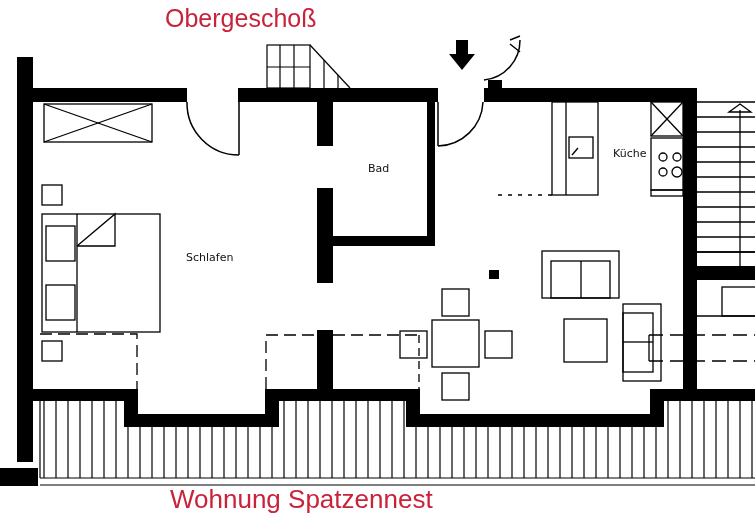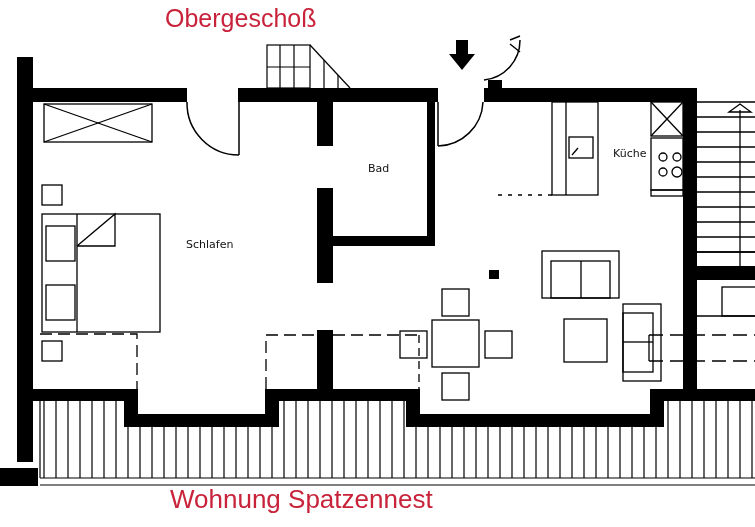--- a/index.html
+++ b/index.html
@@ -231,16 +231,16 @@
         <line x1="697" x2="755" y1="237" y2="237"></line>
         <line x1="697" x2="755" y1="252" y2="252"></line>
       </g>
 
     <g fill="none" stroke="#000" stroke-width="1.3">
       <rect x="722" y="287" width="40" height="29"></rect>
       <line x1="697" y1="316" x2="755" y2="316"></line>
     </g>
   </svg>
 
-  <div class="label" style="left:186px;top:238px;">Schlafen</div>
+  <div class="label" style="left:186px;top:251px;">Schlafen</div>
   <div class="label" style="left:368px;top:162px;">Bad</div>
   <div class="label" style="left:613px;top:147px;">Küche</div>
 </div>
 
 </body></html>

